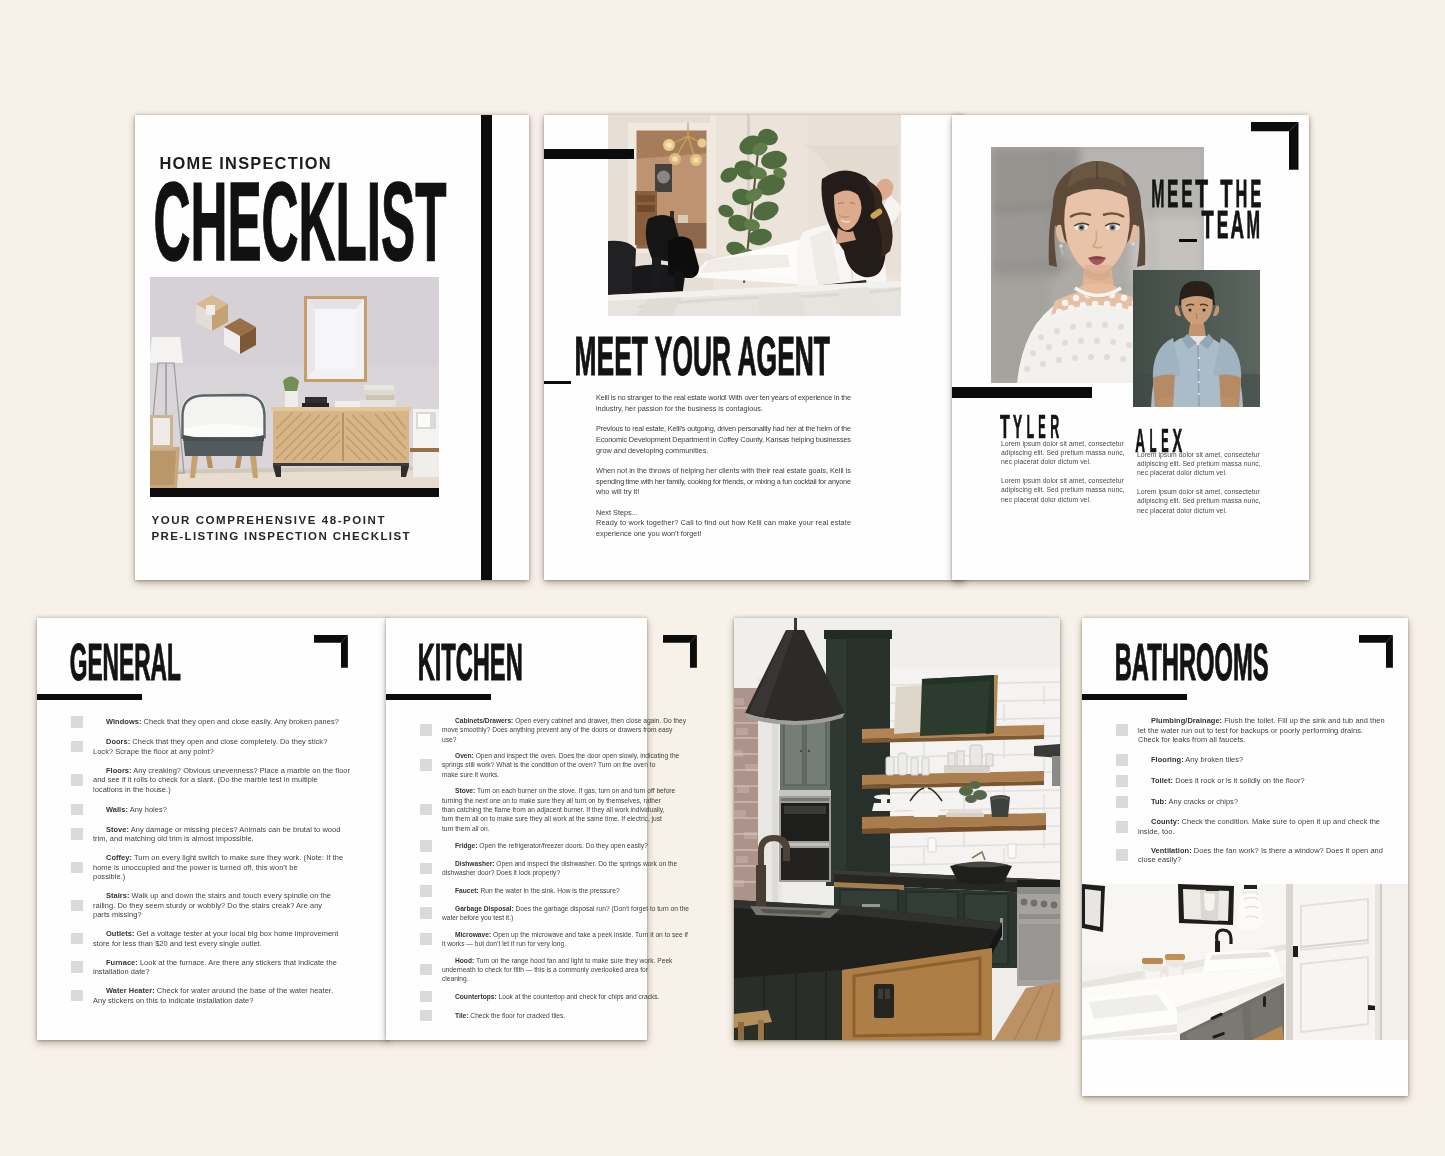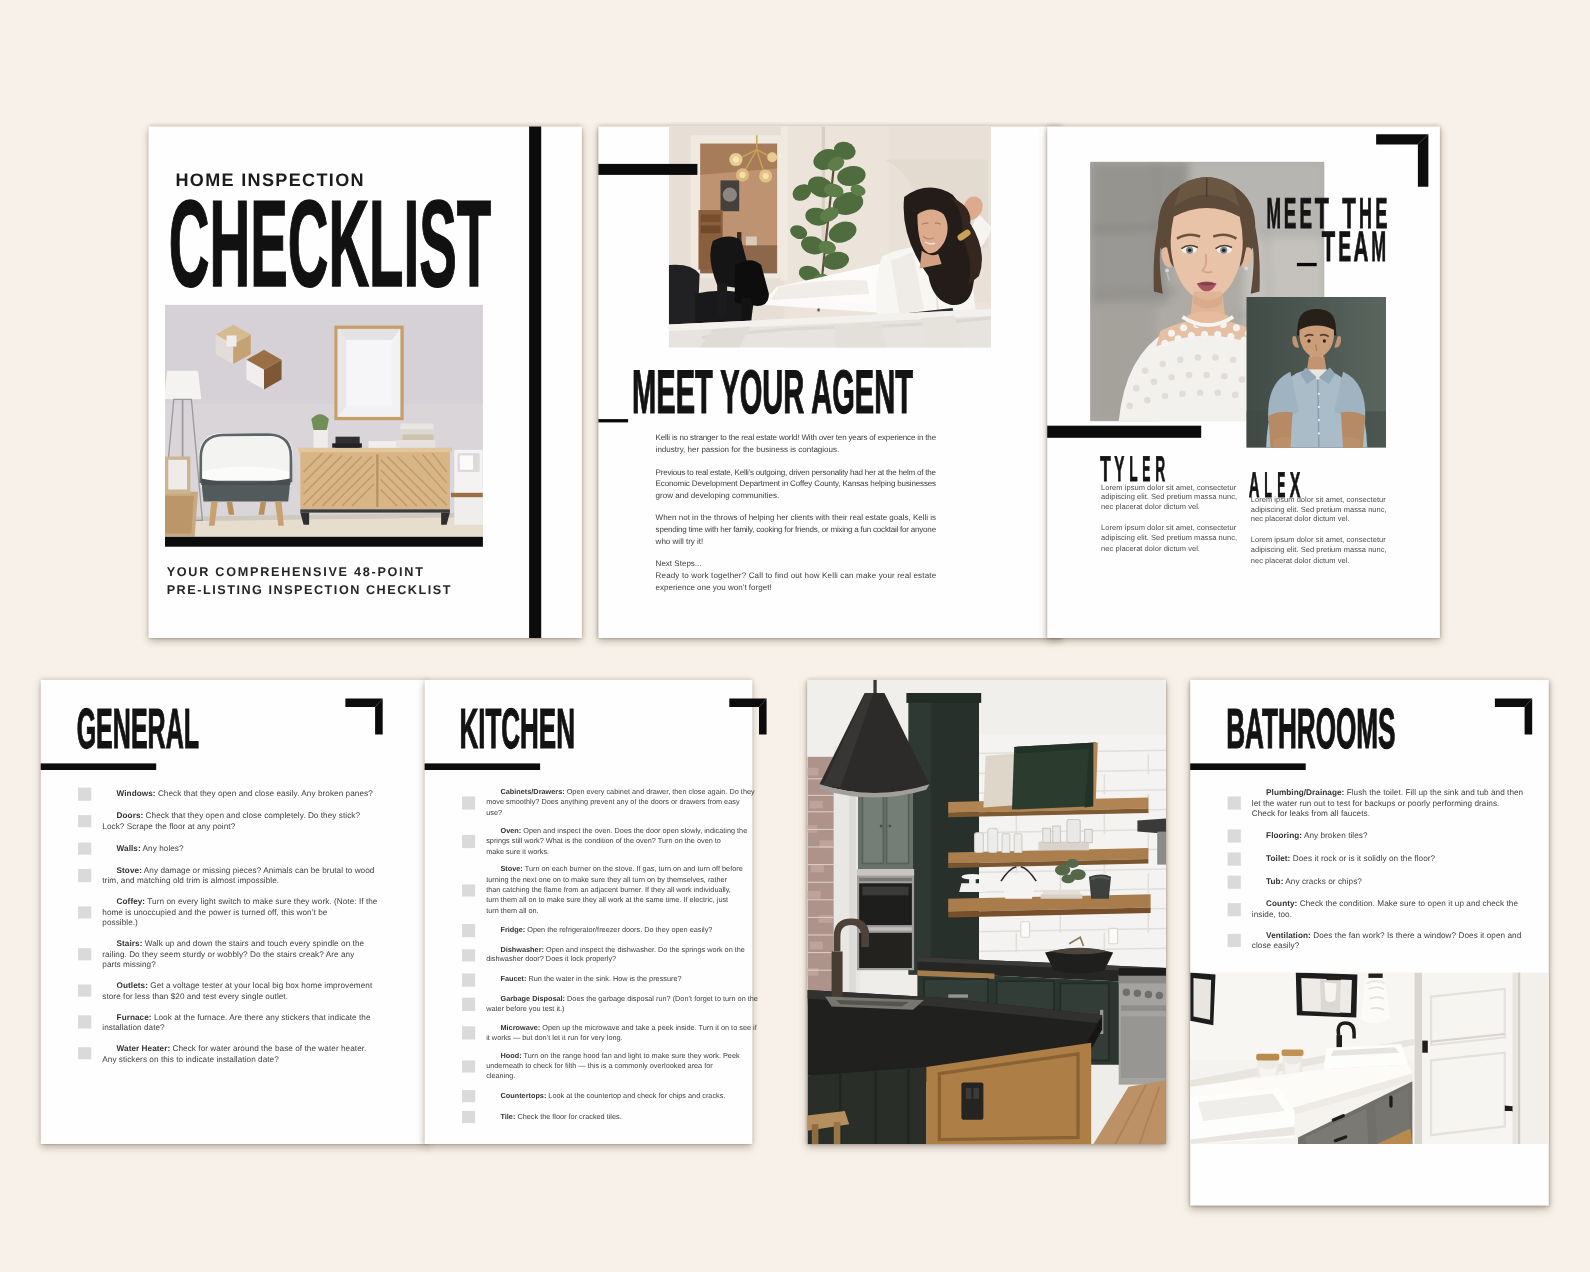--- a/index.html
+++ b/index.html
@@ -2,21 +2,21 @@
 <html><head>
 <meta charset="utf-8">
 <style>
 html,body{margin:0;padding:0;}
 body{width:1445px;height:1156px;background:#f7f1e9;font-family:"Liberation Sans",sans-serif;position:relative;overflow:hidden;}
 .page{position:absolute;background:#fefefe;box-shadow:0 3px 7px rgba(85,65,45,.40),0 -1px 3px rgba(85,65,45,.16),0 1px 2px rgba(85,65,45,.28);}
 #p1{left:135px;top:115px;width:357px;height:465px;padding-left:37px;}
 #p2{left:544px;top:115px;width:421px;height:465px;}
 #p3{left:952px;top:115px;width:357px;height:465px;}
 #p4{left:37px;top:618px;width:352px;height:422px;}
-#p5{left:386px;top:618px;width:298px;height:422px;}
+#p5{left:386px;top:618px;width:261px;height:422px;}
 #p6{left:734px;top:618px;width:326px;height:422px;}
 #p7{left:1082px;top:618px;width:326px;height:478px;}
 .abs{position:absolute;}
 svg{display:block;overflow:visible;}
 .psvg{overflow:hidden;}
 .hsvg{position:absolute;}
 .ck{display:flex;align-items:center;margin-bottom:9.5px;}
 .ck5{margin-bottom:7.3px;}
 .box{flex:0 0 12.4px;width:12.4px;height:11.6px;background:#dadada;margin-right:9.6px;align-self:center;}
 .ctxt{font-size:7.45px;line-height:9.5px;color:#3e3e3e;letter-spacing:.05px;white-space:nowrap;}
@@ -506,20 +506,24 @@
     <div class="ck">
         <div class="box"></div>
         <div class="ctxt"><b>Windows:</b> Check that they open and close easily. Any broken panes?</div>
       </div>
 
     <div class="ck">
         <div class="box"></div>
         <div class="ctxt"><b>Doors:</b> Check that they open and close completely. Do they stick?<br>Lock? Scrape the floor at any point?</div>
       </div>
 
+    <div class="ck">
+        <div class="box"></div>
+        <div class="ctxt"><b>Floors:</b> Any creaking? Obvious unevenness? Place a marble on the floor<br>and see if it rolls to check for a slant. (Do the marble test in multiple<br>locations in the house.)</div>
+      </div>
 
     <div class="ck">
         <div class="box"></div>
         <div class="ctxt"><b>Walls:</b> Any holes?</div>
       </div>
 
     <div class="ck">
         <div class="box"></div>
         <div class="ctxt"><b>Stove:</b> Any damage or missing pieces? Animals can be brutal to wood<br>trim, and matching old trim is almost impossible.</div>
       </div>

